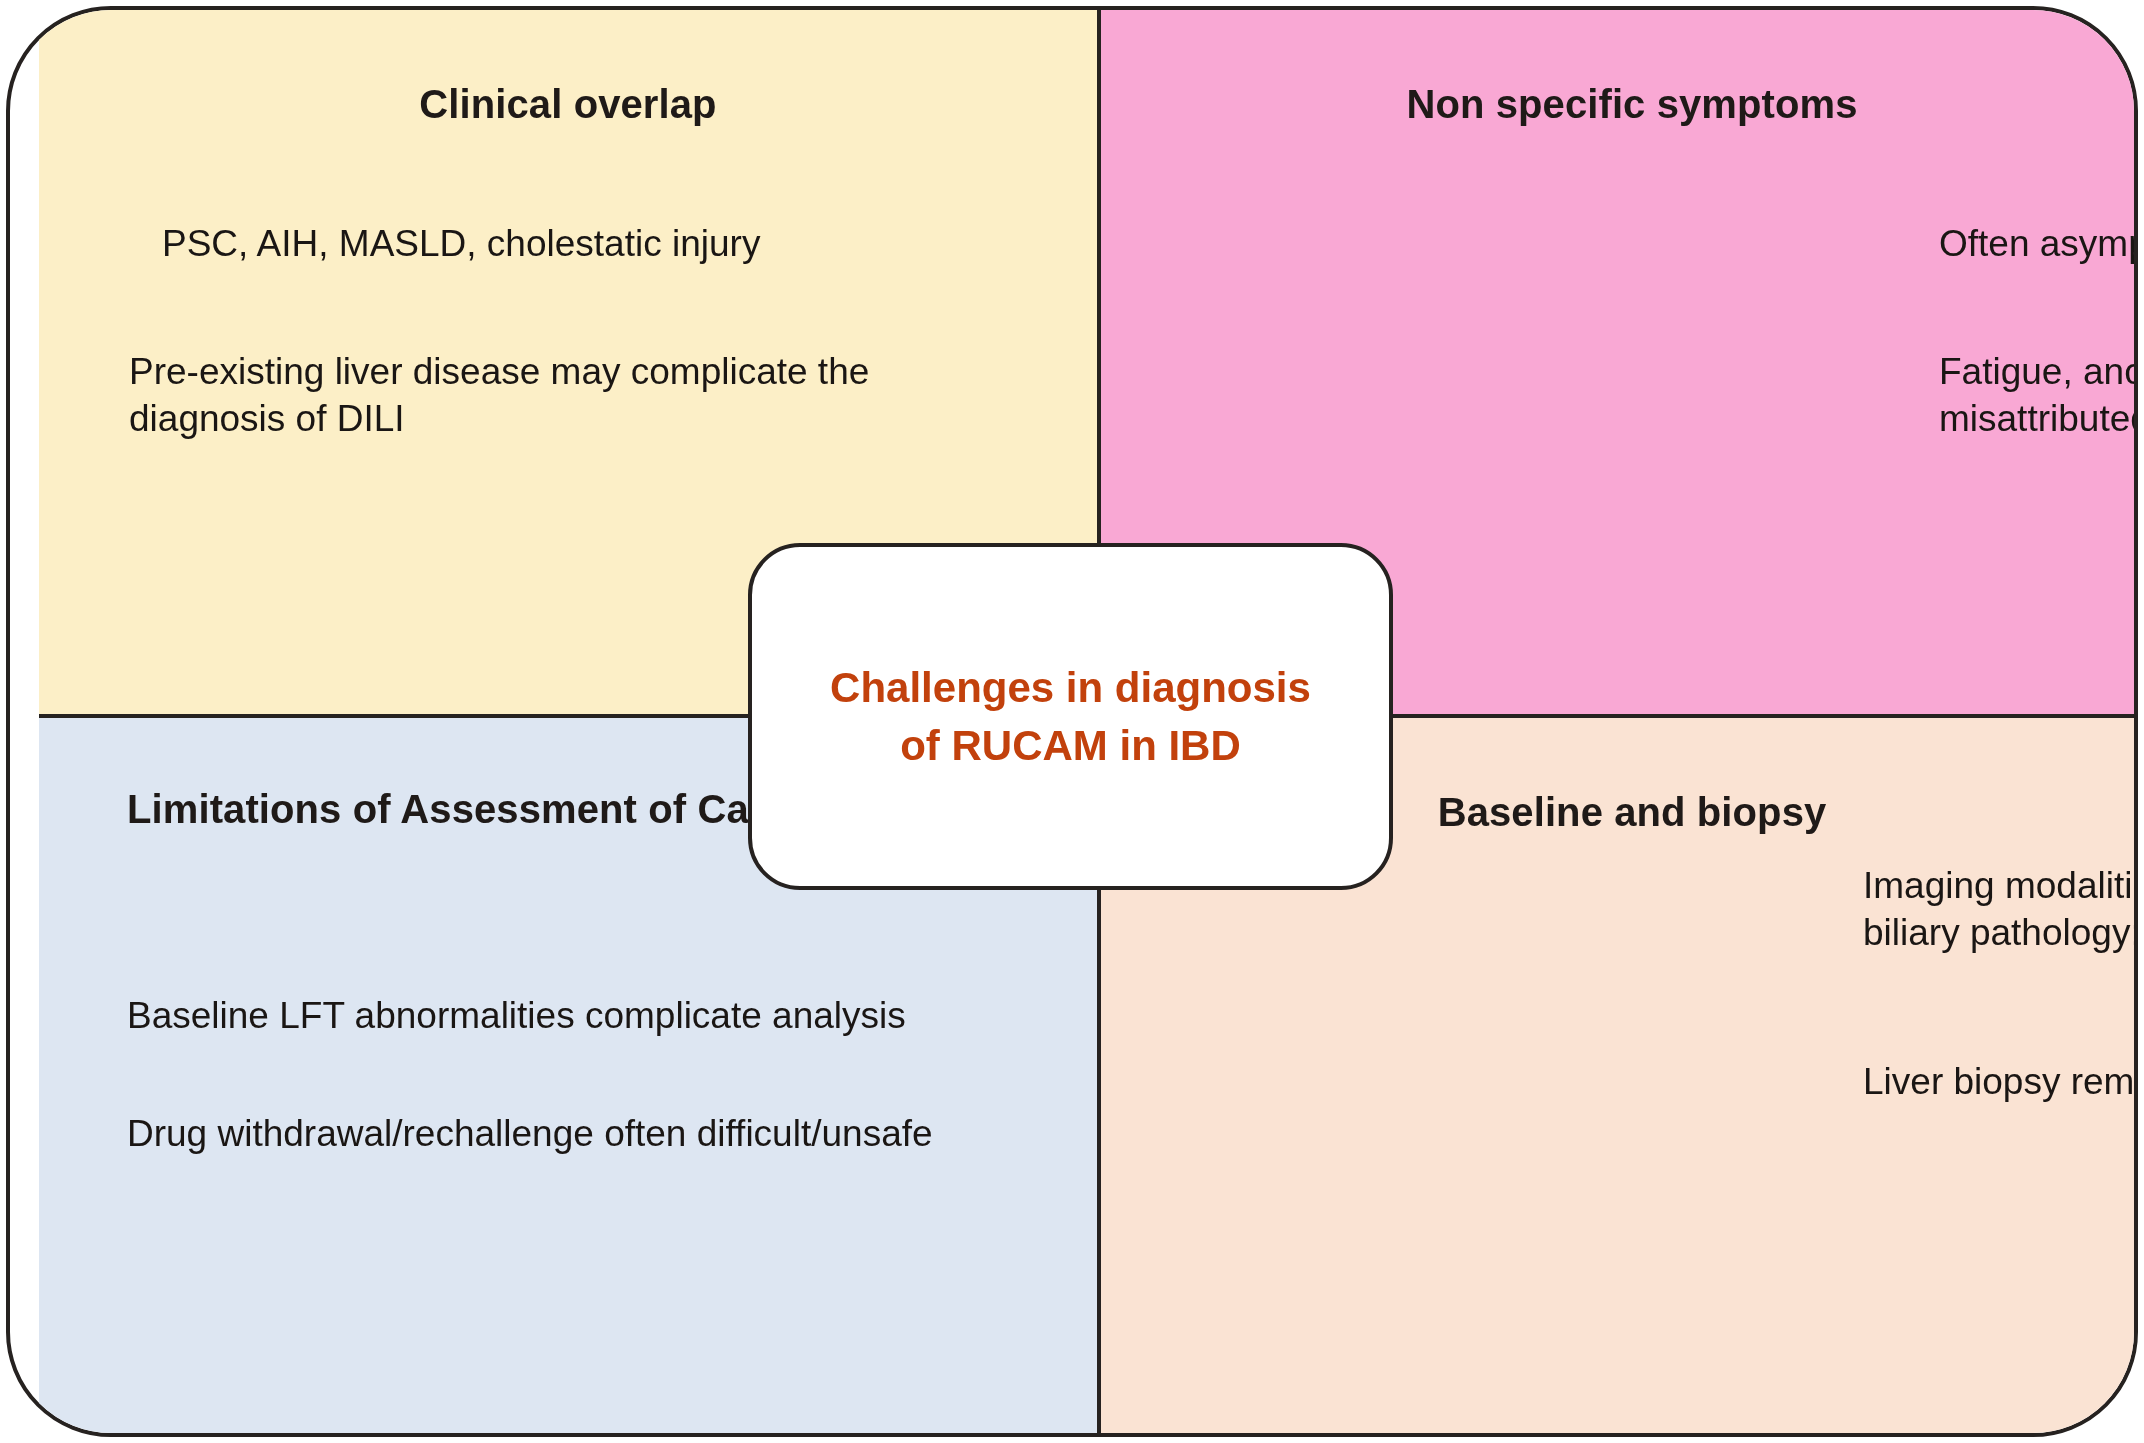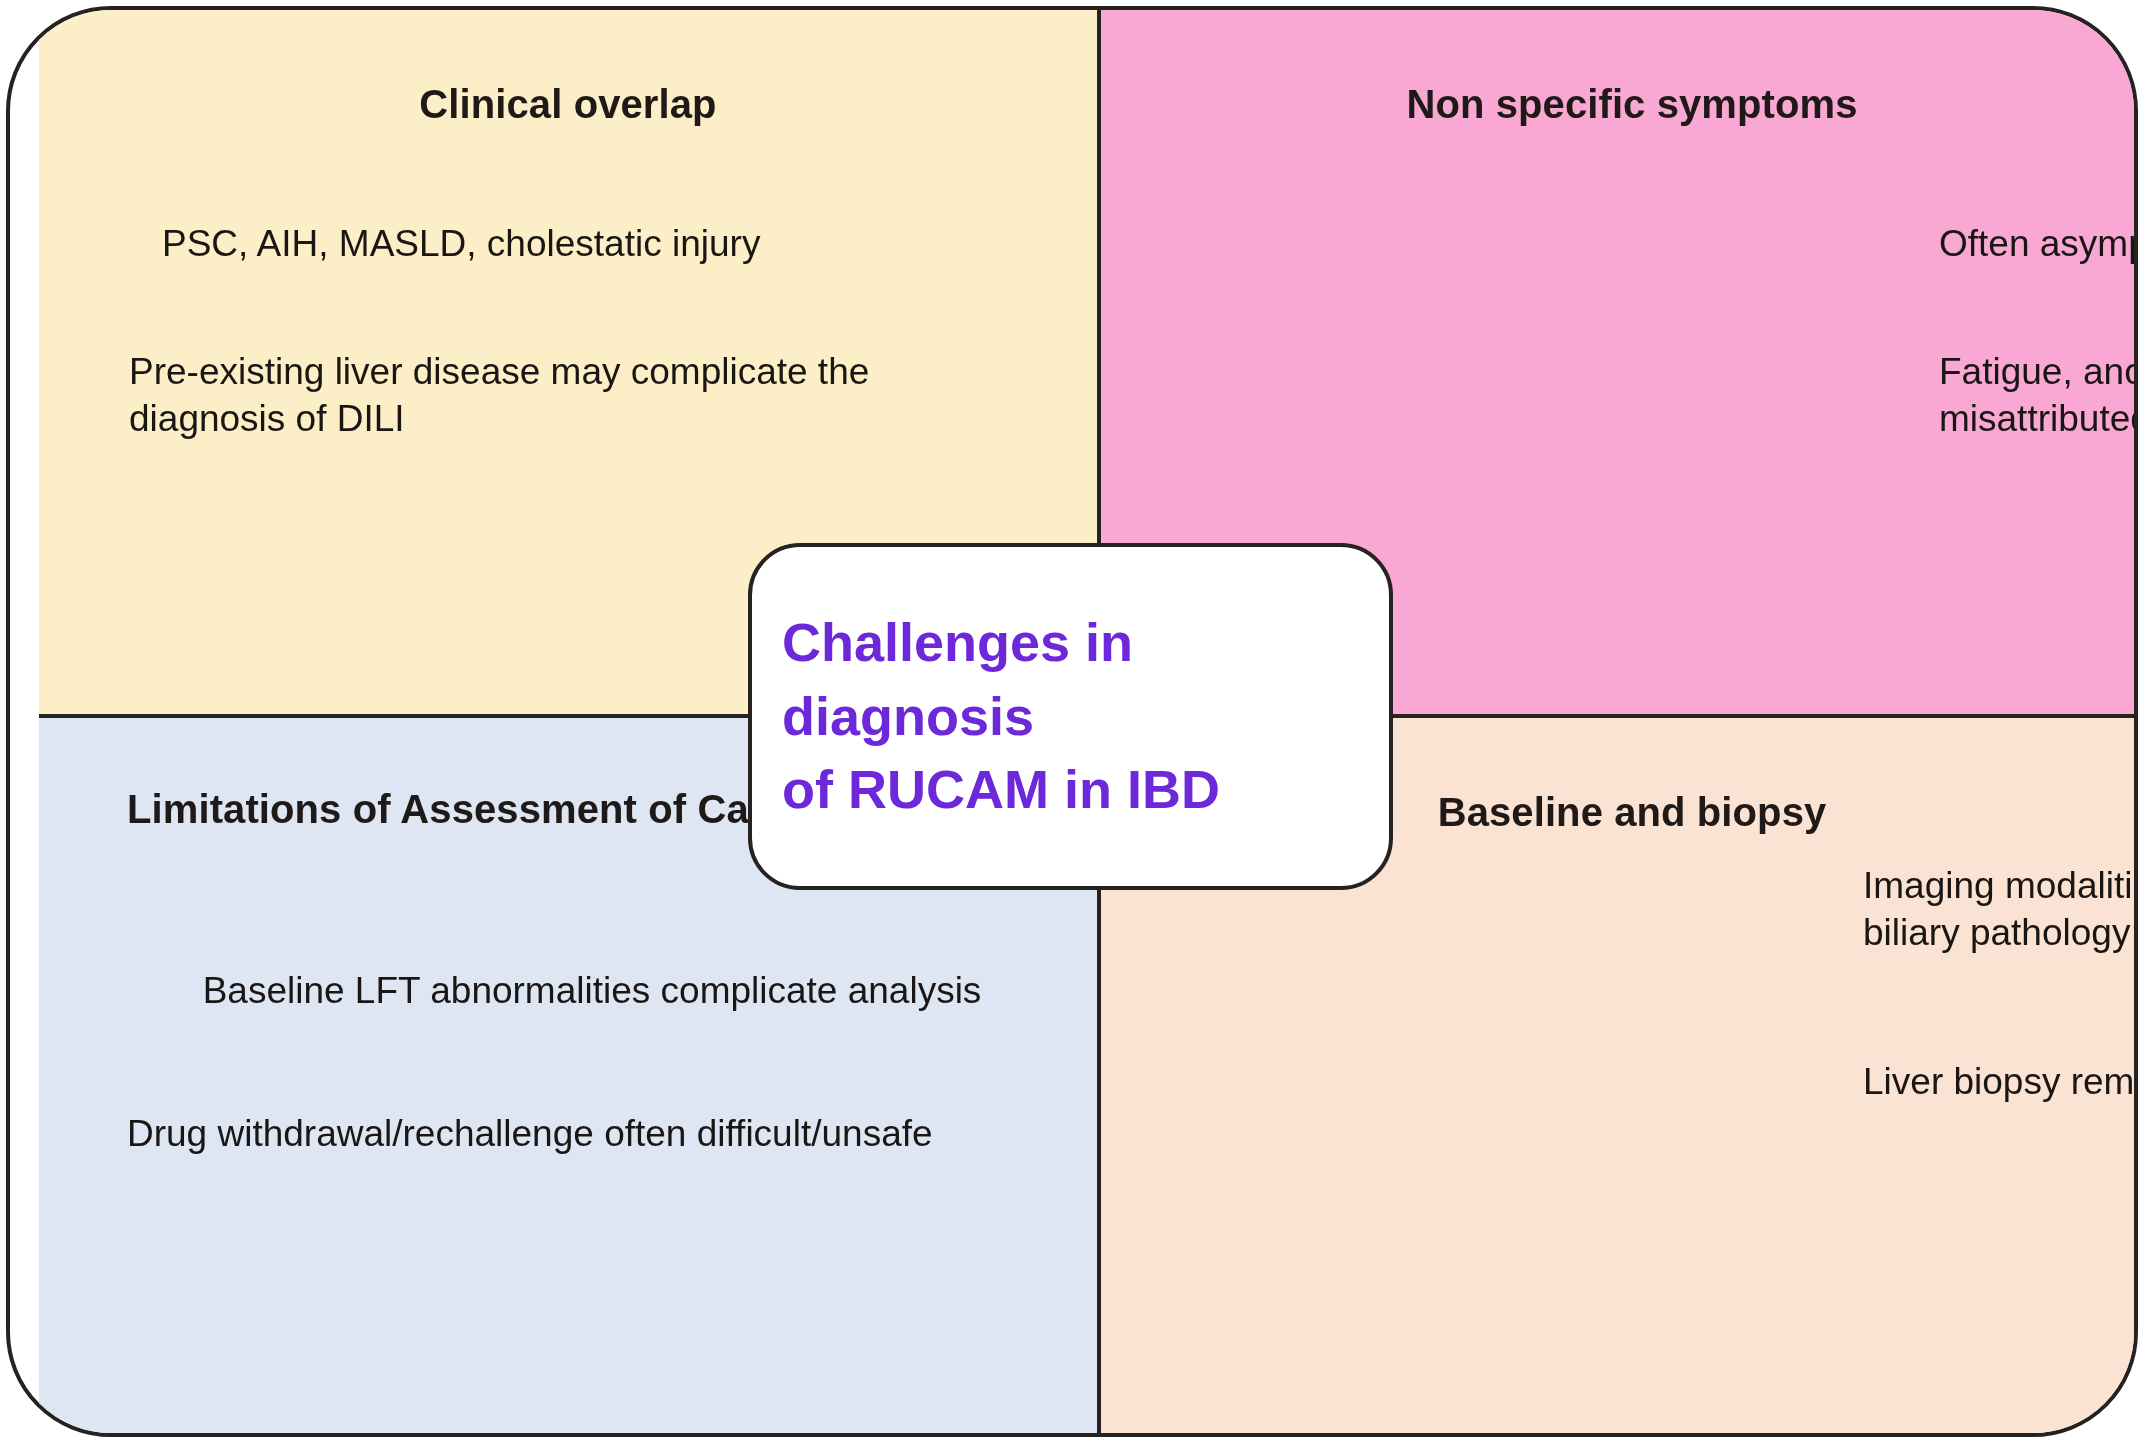--- a/index.html
+++ b/index.html
@@ -86,21 +86,21 @@
   .tl .p2 { left: 90px; top: 338px; width: 880px; }
 
   
   .tr .quad-title  { top: 72px; }
   .tr .p1 { left: 838px; top: 210px; width: 800px; }
   .tr .p2 { left: 838px; top: 338px; width: 810px; }
 
   
   .bl .quad-title  { left: 88px; top: 69px; }
   .bl .p1 { left: 88px; top: 141px; width: 900px; }
-  .bl .p2 { left: 88px; top: 249px; width: 930px; text-align: center; }
+  .bl .p2 { left: 88px; top: 274px; width: 930px; }
   .bl .p3 { left: 88px; top: 392px; width: 860px; }
 
   
   .br .quad-title  { top: 72px; }
   .br .p1 { left: 762px; top: 144px; width: 950px; }
   .br .p2 { left: 762px; top: 340px; width: 940px; }
 
   
   .center-box {
     position: absolute;
@@ -112,24 +112,24 @@
     border: 4px solid #262220;
     border-radius: 52px;
     box-sizing: border-box;
     display: flex;
     align-items: center;
     justify-content: center;
     z-index: 5;
   }
   .center-title {
     font-weight: bold;
-    font-size: 54px;
+    font-size: 42px;
     line-height: 1.36;
-    text-align: left;
-    color: #6d28d9;
+    text-align: center;
+    color: #c2410c;
     padding: 0 30px;
   }
 </style>
 </head>
 <body>
 
 <div id="figure">
 
   <div class="quad-frame">
 

